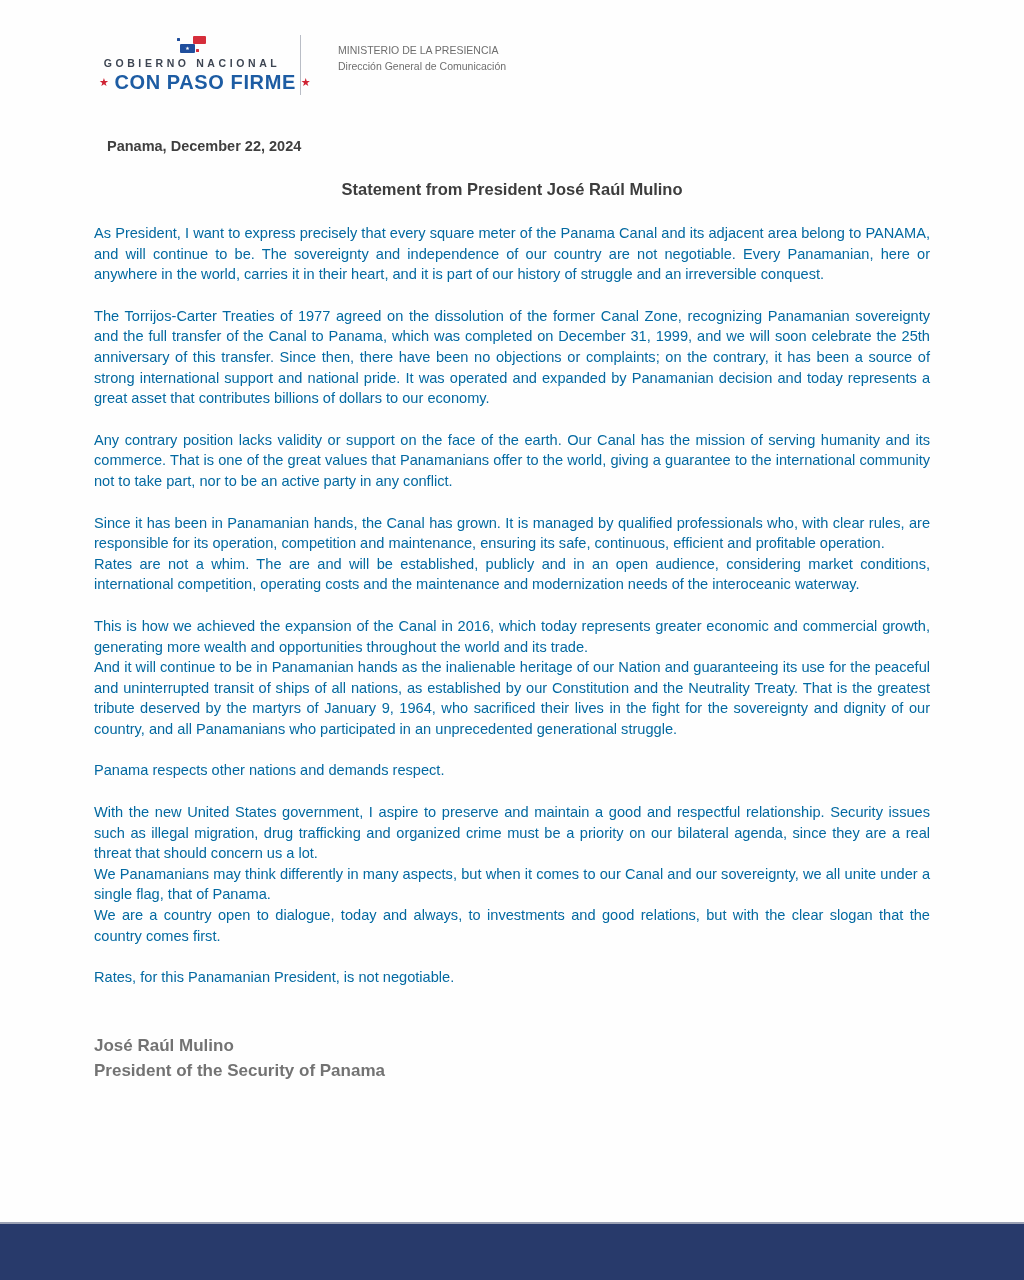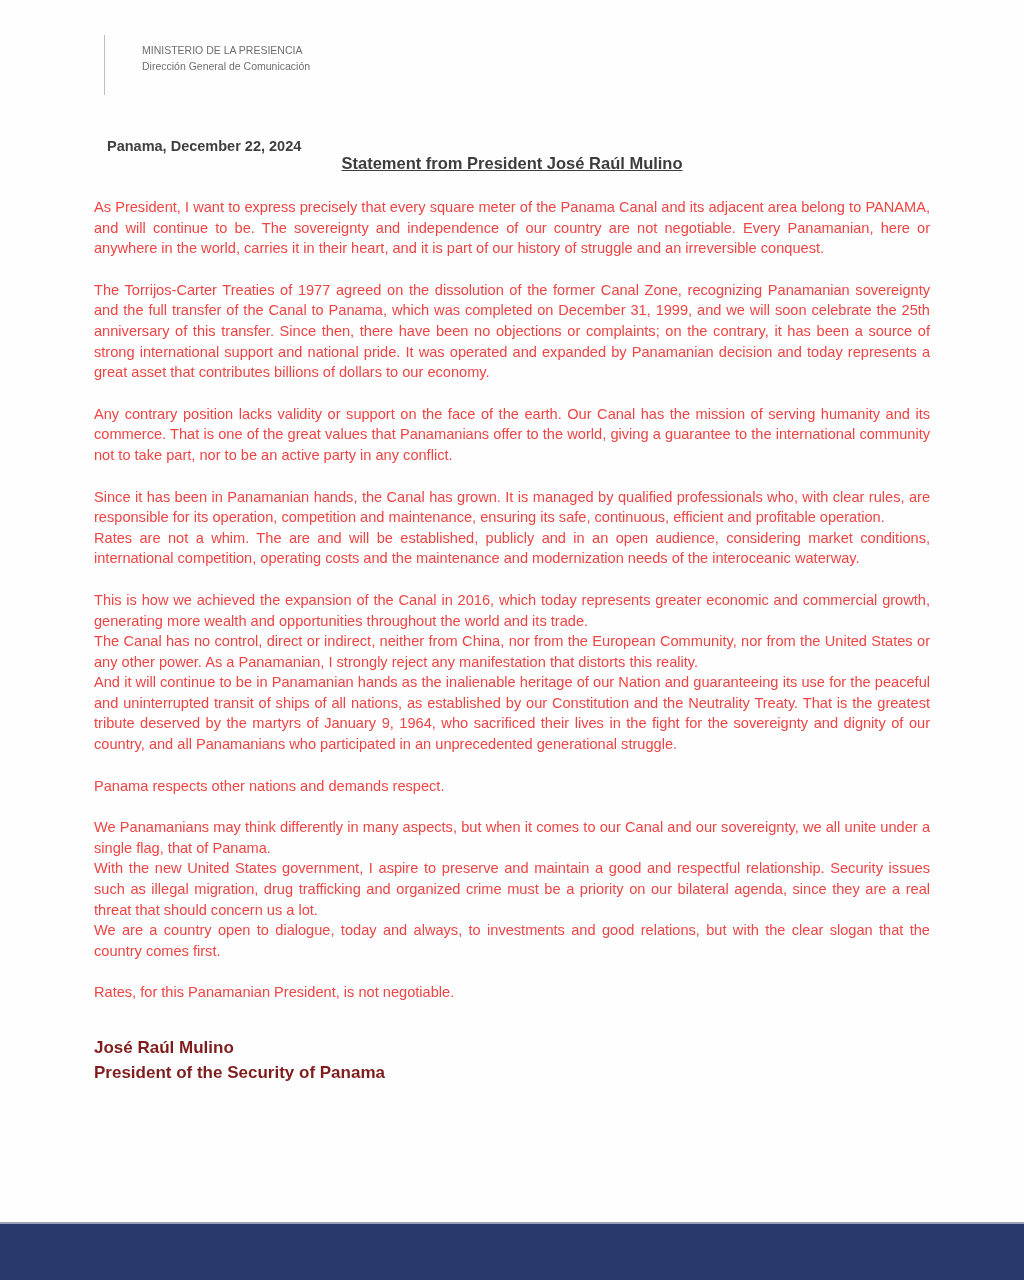--- a/index.html
+++ b/index.html
@@ -92,58 +92,72 @@
     padding: 0 94px;
   }
   .date-line {
     margin-top: 38px;
     font-size: 14.5px;
     font-weight: 700;
     color: #3f3f3f;
     margin-left: 13px;
   }
   .doc-title {
+    margin-top: 26px;
     text-align: center;
     font-size: 16.5px;
     font-weight: 700;
     color: #3d3d3d;
-    text-decoration: underline;
   }
   .letter-body { margin-top: 24px; }
   .para { margin-bottom: 21px; }
   .para p {
     font-size: 14.6px;
     line-height: 20.6px;
-    color: #ef4444;
+    color: #0369a1;
     text-align: justify;
     text-justify: inter-word;
   }
   .signature {
-    margin-top: 32px;
+    margin-top: 45px;
     font-size: 17px;
     font-weight: 700;
-    color: #7f1d1d;
+    color: #737373;
     line-height: 25px;
   }
 
   
   .footer-bar {
     position: absolute;
     left: 0; bottom: 0;
     width: 1024px;
     height: 58px;
     border-top: 2px solid #9ba1b4;
   }
 </style>
 </head>
 <body>
 
 <div class="page">
 
   <header class="letterhead">
+    <div class="logo-block">
+      <div class="flag-icon">
+        <span class="flag-dot-blue" style="background: rgb(31, 78, 156);"></span>
+        <span class="flag-red" style="background: rgb(214, 46, 59);"></span>
+        <span class="flag-blue" style="background: rgb(31, 78, 156);">
+          <span class="mini-star">★</span>
+        </span>
+        <span class="flag-dot-red" style="background: rgb(214, 46, 59);"></span>
+      </div>
+      <div class="logo-line1">GOBIERNO NACIONAL</div>
+      <div class="logo-line2">
+        <span class="star">★</span><span>CON PASO FIRME</span><span class="star">★</span>
+      </div>
+    </div>
     <div class="header-divider"></div>
     <div class="ministry">
       <div>MINISTERIO DE LA PRESIENCIA</div>
       <div>Dirección General de Comunicación</div>
     </div>
   </header>
 
   <main class="content">
     <p class="date-line">Panama, December 22, 2024</p>
     <h1 class="doc-title">Statement from President José Raúl Mulino</h1>
@@ -156,29 +170,28 @@
         </div>
         <div class="para">
           <p>Any contrary position lacks validity or support on the face of the earth. Our Canal has the mission of serving humanity and its commerce. That is one of the great values that Panamanians offer to the world, giving a guarantee to the international community not to take part, nor to be an active party in any conflict.</p>
         </div>
         <div class="para">
           <p>Since it has been in Panamanian hands, the Canal has grown. It is managed by qualified professionals who, with clear rules, are responsible for its operation, competition and maintenance, ensuring its safe, continuous, efficient and profitable operation.</p>
           <p>Rates are not a whim. The are and will be established, publicly and in an open audience, considering market conditions, international competition, operating costs and the maintenance and modernization needs of the interoceanic waterway.</p>
         </div>
         <div class="para">
           <p>This is how we achieved the expansion of the Canal in 2016, which today represents greater economic and commercial growth, generating more wealth and opportunities throughout the world and its trade.</p>
-          <p>The Canal has no control, direct or indirect, neither from China, nor from the European Community, nor from the United States or any other power. As a Panamanian, I strongly reject any manifestation that distorts this reality.</p>
           <p>And it will continue to be in Panamanian hands as the inalienable heritage of our Nation and guaranteeing its use for the peaceful and uninterrupted transit of ships of all nations, as established by our Constitution and the Neutrality Treaty. That is the greatest tribute deserved by the martyrs of January 9, 1964, who sacrificed their lives in the fight for the sovereignty and dignity of our country, and all Panamanians who participated in an unprecedented generational struggle.</p>
         </div>
         <div class="para">
           <p>Panama respects other nations and demands respect.</p>
         </div>
         <div class="para">
+          <p>With the new United States government, I aspire to preserve and maintain a good and respectful relationship. Security issues such as illegal migration, drug trafficking and organized crime must be a priority on our bilateral agenda, since they are a real threat that should concern us a lot.</p>
           <p>We Panamanians may think differently in many aspects, but when it comes to our Canal and our sovereignty, we all unite under a single flag, that of Panama.</p>
-          <p>With the new United States government, I aspire to preserve and maintain a good and respectful relationship. Security issues such as illegal migration, drug trafficking and organized crime must be a priority on our bilateral agenda, since they are a real threat that should concern us a lot.</p>
           <p>We are a country open to dialogue, today and always, to investments and good relations, but with the clear slogan that the country comes first.</p>
         </div>
         <div class="para">
           <p>Rates, for this Panamanian President, is not negotiable.</p>
         </div>
       </div>
     <div class="signature">
       <div>José Raúl Mulino</div>
       <div>President of the Security of Panama</div>
     </div>

